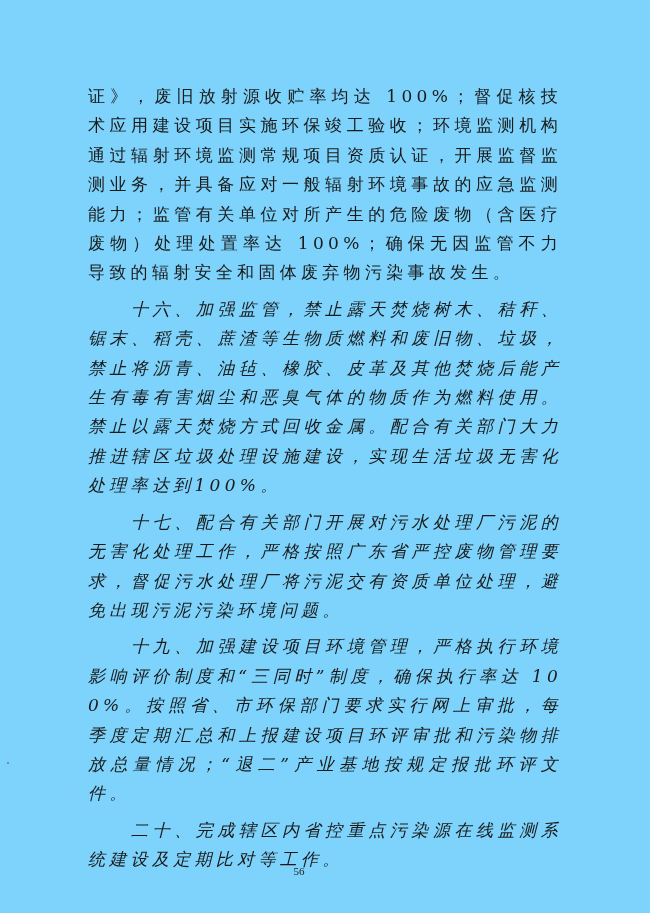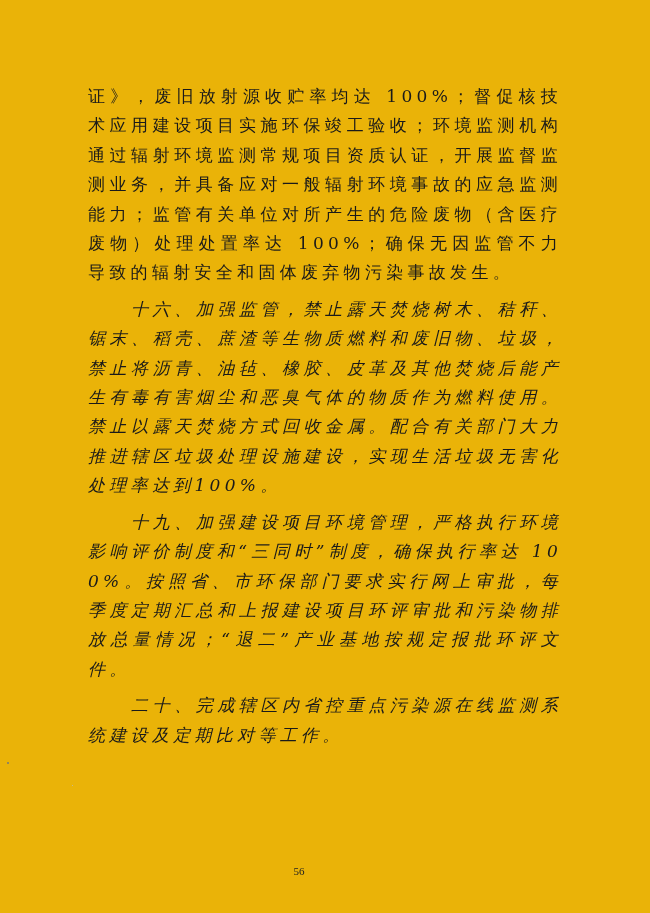--- a/index.html
+++ b/index.html
@@ -13,21 +13,21 @@
     position: relative;
     overflow: hidden;
     font-family: "DejaVu Serif", "Liberation Serif", serif;
     color: #1a1a1a;
   }
   .page {
     position: absolute;
     left: 0; top: 0;
     width: 650px;
     height: 913px;
-    background: #eab308;
+    background: #7dd3fc;
   }
   .content {
     position: absolute;
     left: 88px;
     top: 82px;
     width: 474px;
   }
   .para {
     margin: 0 0 7px 0;
     font-size: 17px;
@@ -61,20 +61,21 @@
     border-radius: 1px;
   }
 </style>
 </head>
 <body>
 
 <div class="page">
   <div class="content">
     <p class="para first">证》，废旧放射源收贮率均达 100%；督促核技术应用建设项目实施环保竣工验收；环境监测机构通过辐射环境监测常规项目资质认证，开展监督监测业务，并具备应对一般辐射环境事故的应急监测能力；监管有关单位对所产生的危险废物（含医疗废物）处理处置率达 100%；确保无因监管不力导致的辐射安全和固体废弃物污染事故发生。</p>
     <p class="para indent">十六、加强监管，禁止露天焚烧树木、秸秆、锯末、稻壳、蔗渣等生物质燃料和废旧物、垃圾，禁止将沥青、油毡、橡胶、皮革及其他焚烧后能产生有毒有害烟尘和恶臭气体的物质作为燃料使用。禁止以露天焚烧方式回收金属。配合有关部门大力推进辖区垃圾处理设施建设，实现生活垃圾无害化处理率达到100%。</p>
+    <p class="para indent">十七、配合有关部门开展对污水处理厂污泥的无害化处理工作，严格按照广东省严控废物管理要求，督促污水处理厂将污泥交有资质单位处理，避免出现污泥污染环境问题。</p>
     <p class="para indent">十九、加强建设项目环境管理，严格执行环境影响评价制度和“三同时”制度，确保执行率达 100%。按照省、市环保部门要求实行网上审批，每季度定期汇总和上报建设项目环评审批和污染物排放总量情况；“退二”产业基地按规定报批环评文件。</p>
     <p class="para indent">二十、完成辖区内省控重点污染源在线监测系统建设及定期比对等工作。</p>
 
   </div>
 
   <div class="page-number">56</div>
 
   <div class="speck" style="left:7px; top:762px;"></div>
   <div class="speck" style="left:72px; top:785px; width:1px; height:1px; background:#bbb;"></div>
 </div>

